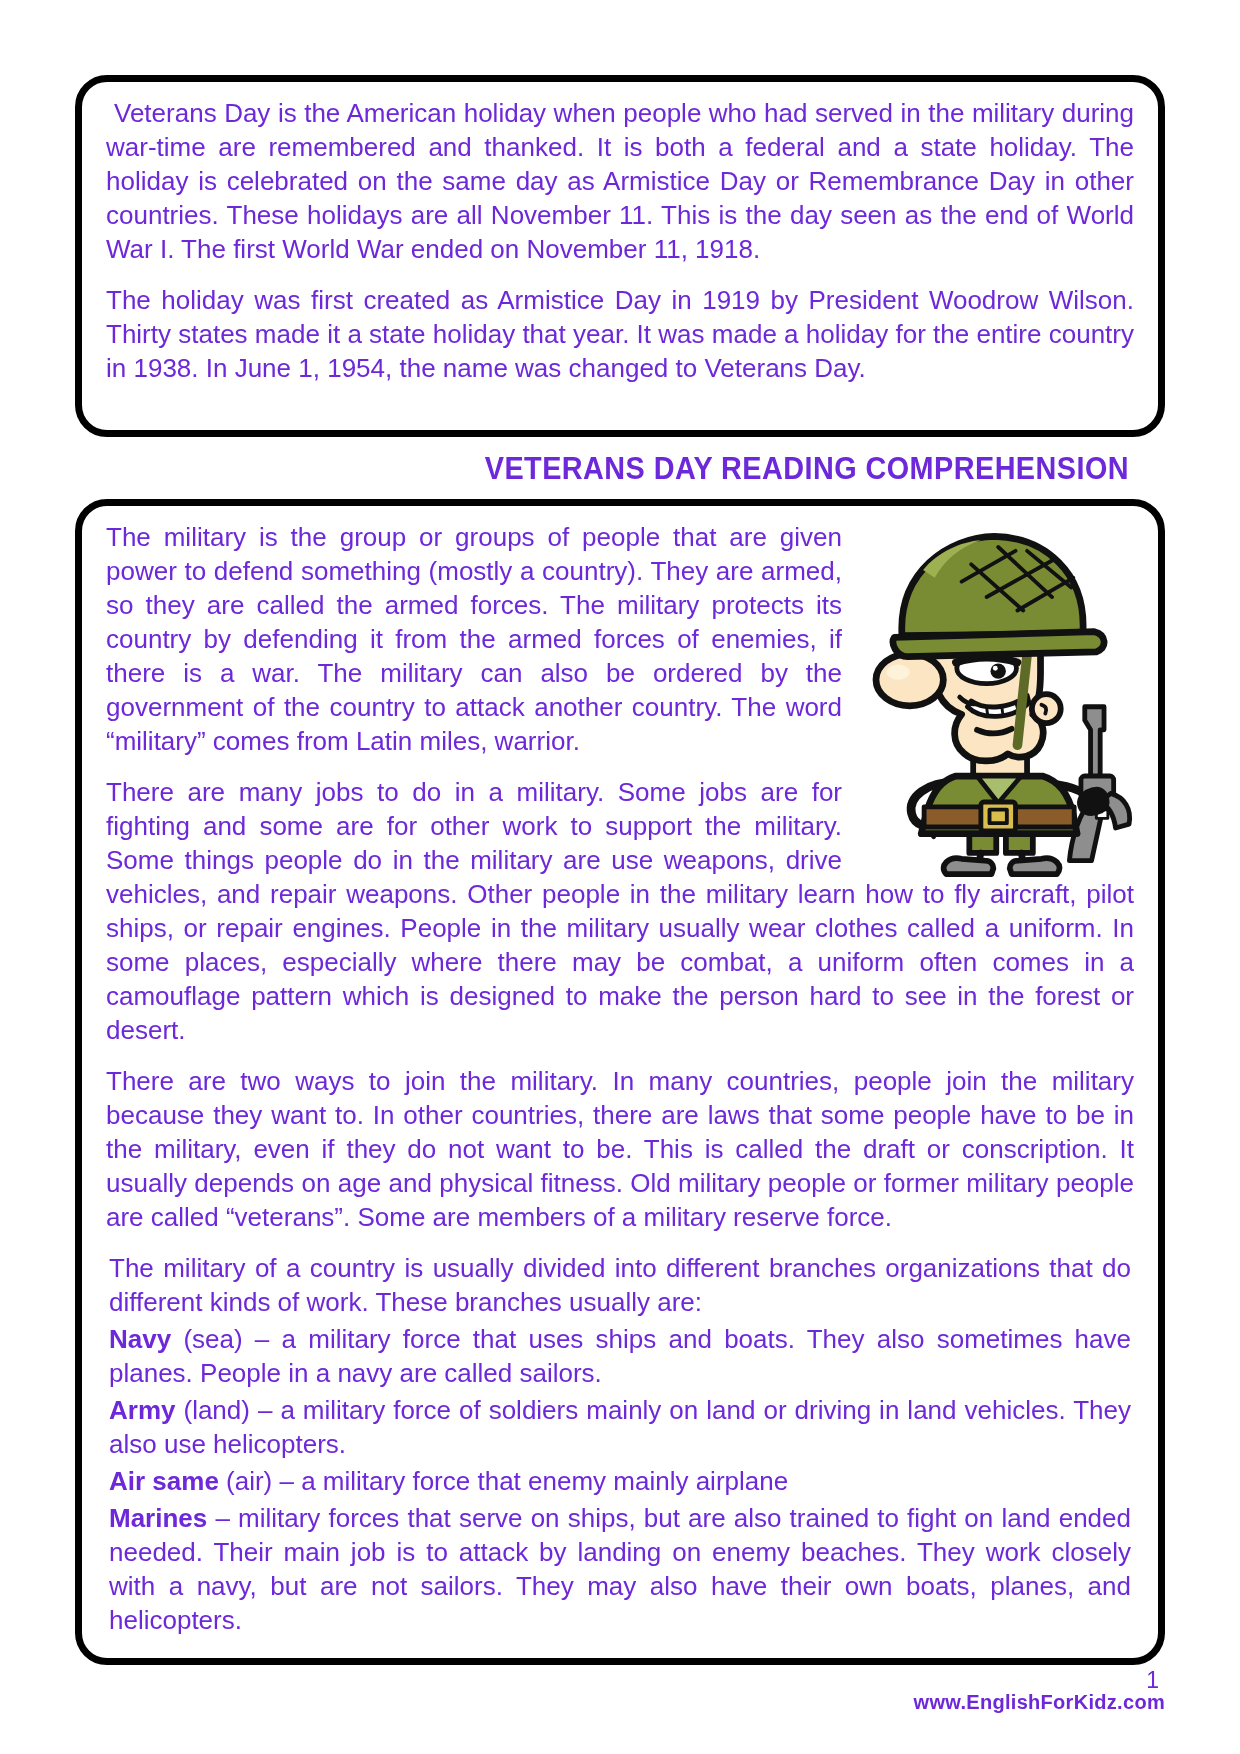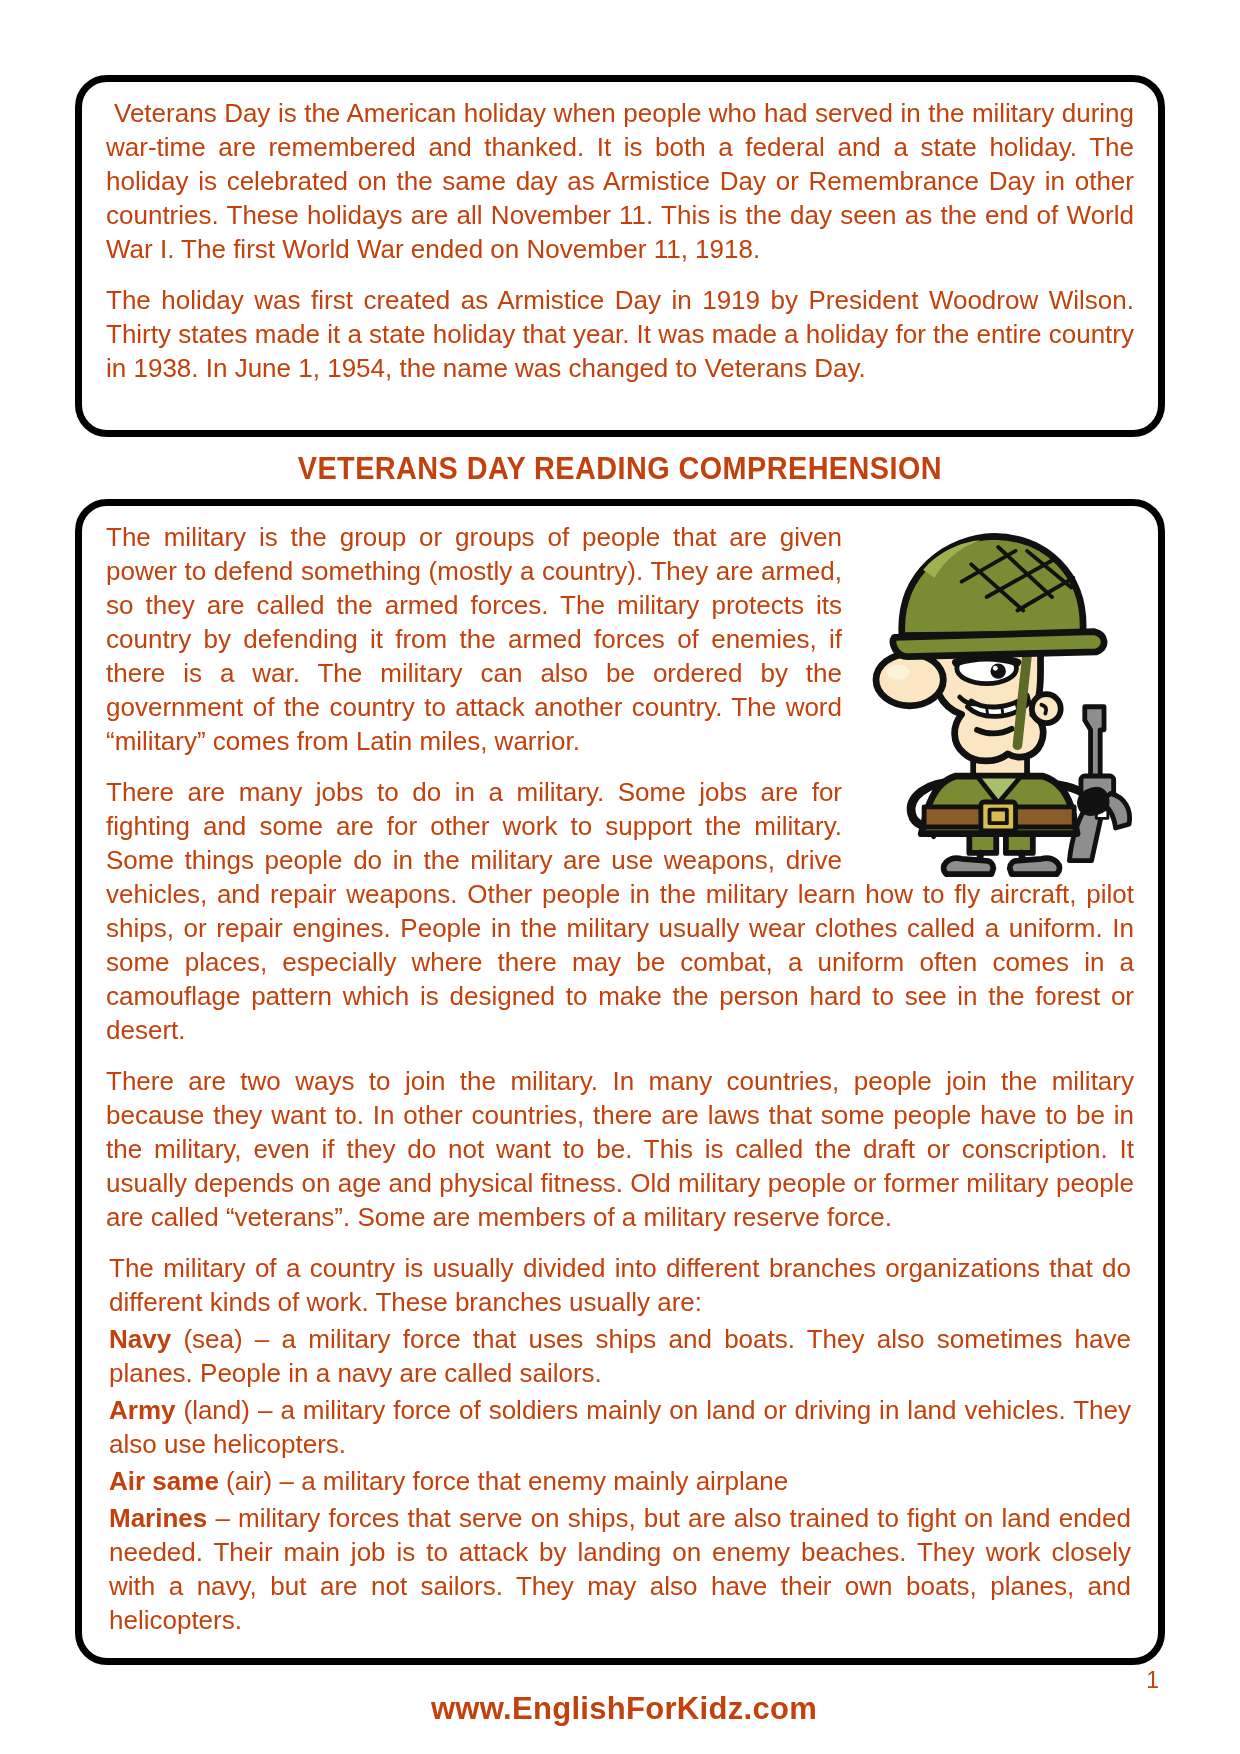--- a/index.html
+++ b/index.html
@@ -1,47 +1,47 @@
 <!DOCTYPE html>
 <html><head>
 <meta charset="utf-8">
 <style>
   html,body { margin:0; padding:0; background:#ffffff; }
   .sheet {
     width:1240px; height:1754px; box-sizing:border-box;
-    position:relative; background:#ffffff; color:#c2410c;
+    position:relative; background:#ffffff; color:#6d28d9;
     font-family:"Liberation Sans","DejaVu Sans",sans-serif;
     padding:75px 75px 0 75px; overflow:hidden;
   }
   .rbox {
     border:7px solid #000; border-radius:32px;
     padding:14px 24px 16px 24px; box-sizing:border-box;
     font-size:26px; line-height:34px; text-align:justify;
   }
   .rbox p { margin:0 0 17px 0; }
   .rbox p:last-child { margin-bottom:15px; }
   .intro-box { min-height:362px; }
   .intro-box p.first { text-indent:8px; }
-  .title-row { text-align:center; margin:13px 0 9px 0; height:40px; }
+  .title-row { text-align:right; margin:13px 0 9px 0; height:40px; }
   .title-row .title-text {
     display:inline-block; font-size:32px; font-weight:bold; letter-spacing:.5px;
     transform:scaleX(.9); transform-origin:center; white-space:nowrap;
   }
   .reading-box { min-height:1166px; }
   .soldier-float {
     float:right; width:292px; height:352px;
     display:flex; justify-content:flex-end; align-items:flex-start;
     padding:2px 0 0 8px; box-sizing:border-box;
   }
   .branch { margin:3px !important; }
   .branch b { font-weight:bold; }
   .footer-row { position:relative; height:78px; }
   .site-text {
-    position:absolute; left:8px; right:0; top:26px; text-align:center;
-    font-weight:bold; font-size:31px; letter-spacing:.3px;
+    position:absolute; left:8px; right:0; top:26px; text-align:right;
+    font-weight:bold; font-size:20px; letter-spacing:.3px;
   }
   .page-num { position:absolute; right:6px; top:2px; font-size:23px; }
 </style>
 </head>
 <body>
 
 <div class="sheet">
 
   <div class="rbox intro-box">
     <p class="first">Veterans Day is the American holiday when people who had served in the military during war-time are remembered and thanked. It is both a federal and a state holiday. The holiday is celebrated on the same day as Armistice Day or Remembrance Day in other countries. These holidays are all November 11. This is the day seen as the end of World War I. The first World War ended on November 11, 1918.</p>

